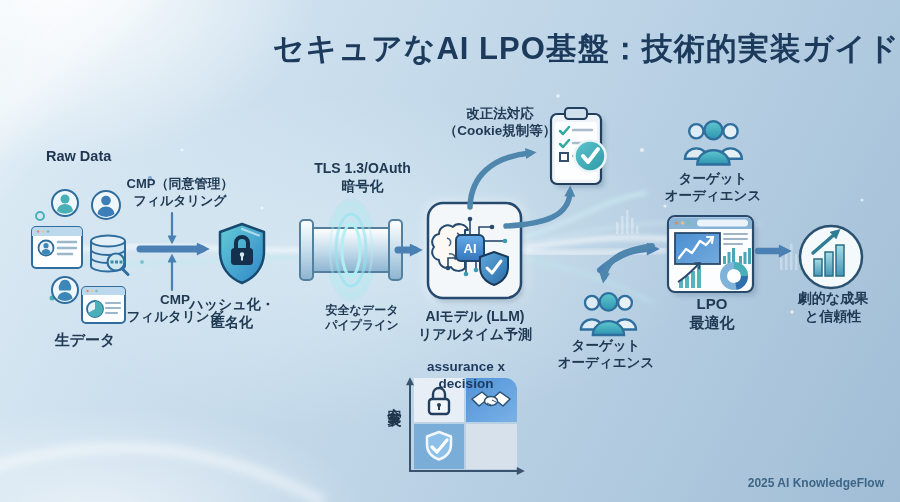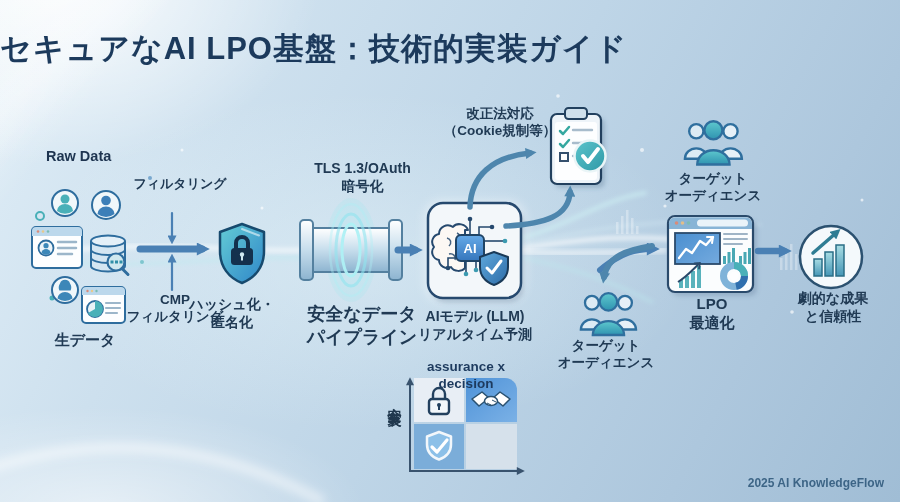--- a/index.html
+++ b/index.html
@@ -10,21 +10,21 @@
       radial-gradient(ellipse 430px 300px at 6% -4%, rgba(255,255,255,.9), rgba(255,255,255,0) 62%),
       radial-gradient(ellipse 520px 260px at 40% 52%, rgba(236,249,252,.40), rgba(236,249,252,0) 65%),
       radial-gradient(ellipse 430px 170px at 11% 102%, rgba(255,255,255,.55), rgba(255,255,255,0) 62%),
       linear-gradient(118deg,#e0eef7 0%,#cde0ee 26%,#bed5e7 52%,#adc7dd 80%,#a0bdd5 100%);
   }
   .ray{position:absolute;background:linear-gradient(to right, rgba(255,255,255,0), rgba(255,255,255,.5), rgba(255,255,255,0));pointer-events:none;}
   .ray.r1{left:-30px;top:-280px;width:150px;height:640px;transform:rotate(40deg);opacity:.55;}
   .ray.r2{left:70px;top:-300px;width:80px;height:620px;transform:rotate(46deg);opacity:.45;}
   .ray.r3{left:-120px;top:-260px;width:200px;height:600px;transform:rotate(34deg);opacity:.35;}
   .lbl{position:absolute;text-align:center;font-weight:bold;color:#203a54;line-height:1.28;}
-  .title{position:absolute;left:0;top:28px;width:900px;text-align:left;
+  .title{position:absolute;left:0;top:28px;width:900px;text-align:right;
          font-size:31px;font-weight:bold;color:#1c3a5c;letter-spacing:1px;}
   .footer{position:absolute;left:700px;top:476px;width:184px;text-align:right;
           font-size:12px;color:#2b5578;font-weight:bold;opacity:.85;}
   .vlabel{position:absolute;left:386px;top:396px;writing-mode:vertical-rl;text-orientation:upright;
           font-size:14px;font-weight:bold;color:#20384e;letter-spacing:2px;}
   svg{position:absolute;left:0;top:0;}
 </style>
 </head>
 <body>
 
@@ -368,37 +368,38 @@
       <path d="M758,251 L784,251" stroke="#4a80b4" stroke-width="6.5" marker-end="url(#mBig)"></path>
     </g>
   </svg>
 
   <div class="title">セキュアなAI LPO基盤：技術的実装ガイド</div>
 
   <div class="lbl" style="left:46px;top:147px;width:110px;text-align:left;font-size:14.5px;color:#1e3450;">Raw Data</div>
   <div class="lbl" style="left:40px;top:330px;width:90px;font-size:15px;">生データ</div>
 
   <div class="lbl" style="left:110px;top:176px;width:140px;font-size:13px;">
+    <div>CMP（同意管理）</div>
     <div>フィルタリング</div>
   </div>
   <div class="lbl" style="left:110px;top:291px;width:130px;font-size:13.5px;">
     <div>CMP</div>
     <div>フィルタリング</div>
   </div>
 
   <div class="lbl" style="left:172px;top:296px;width:120px;font-size:14px;">
     <div>ハッシュ化・</div>
     <div>匿名化</div>
   </div>
 
   <div class="lbl" style="left:300px;top:160px;width:125px;font-size:14px;">
     <div>TLS 1.3/OAuth</div>
     <div>暗号化</div>
   </div>
-  <div class="lbl" style="left:297px;top:303px;width:130px;font-size:18px;">
+  <div class="lbl" style="left:297px;top:303px;width:130px;font-size:12px;">
     <div>安全なデータ</div>
     <div>パイプライン</div>
   </div>
 
   <div class="lbl" style="left:435px;top:105px;width:130px;font-size:13.5px;">
     <div>改正法対応</div>
     <div>（Cookie規制等）</div>
   </div>
 
   <div class="lbl" style="left:410px;top:308px;width:130px;font-size:14px;">

